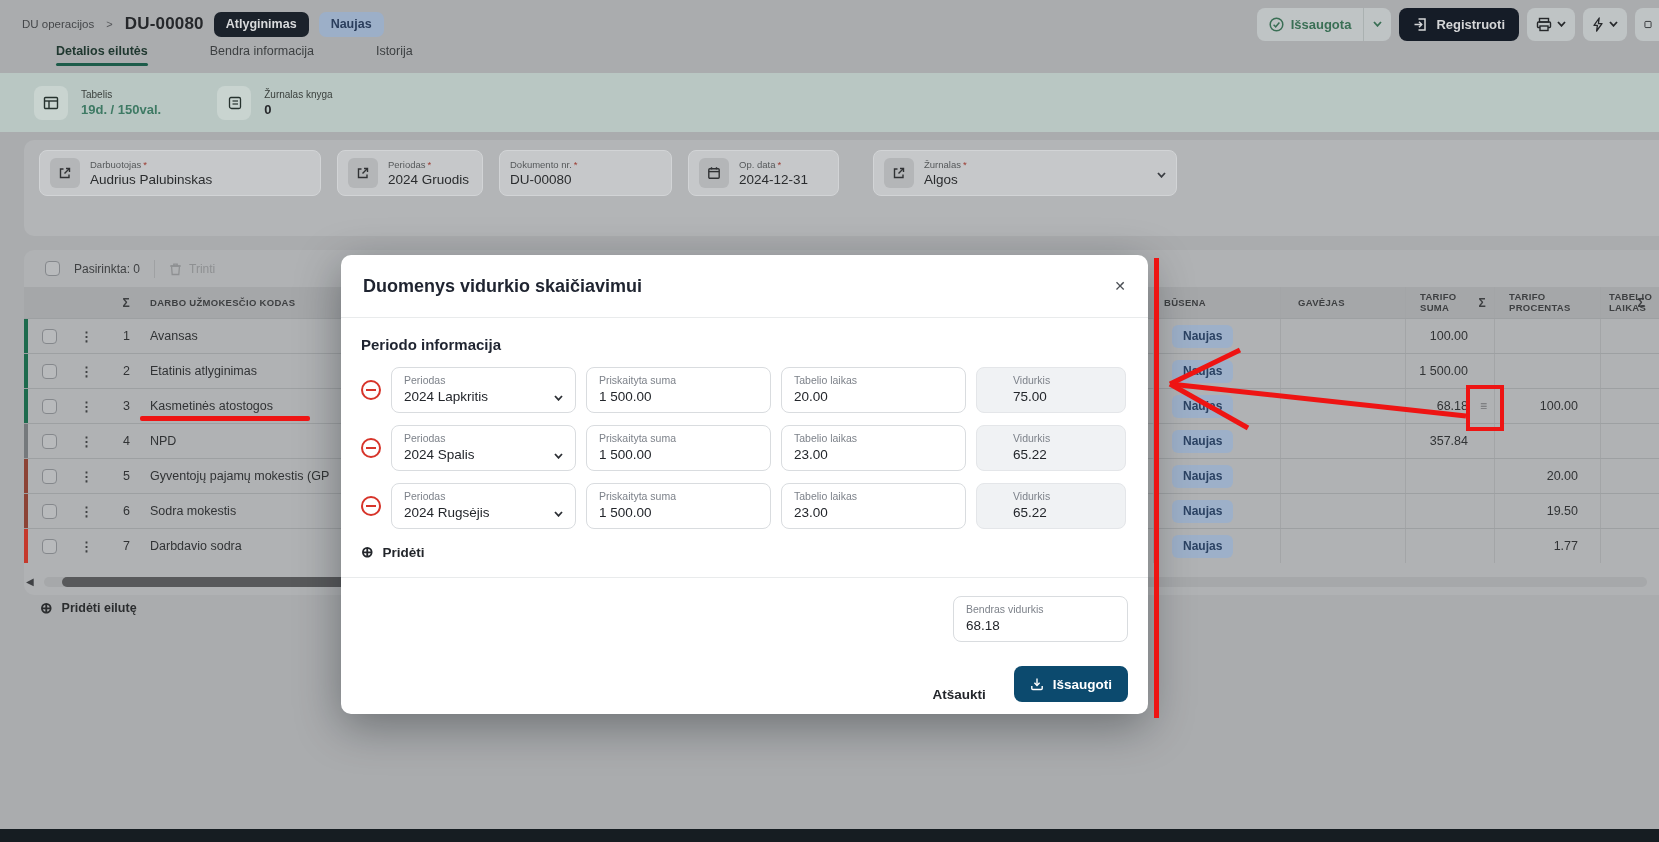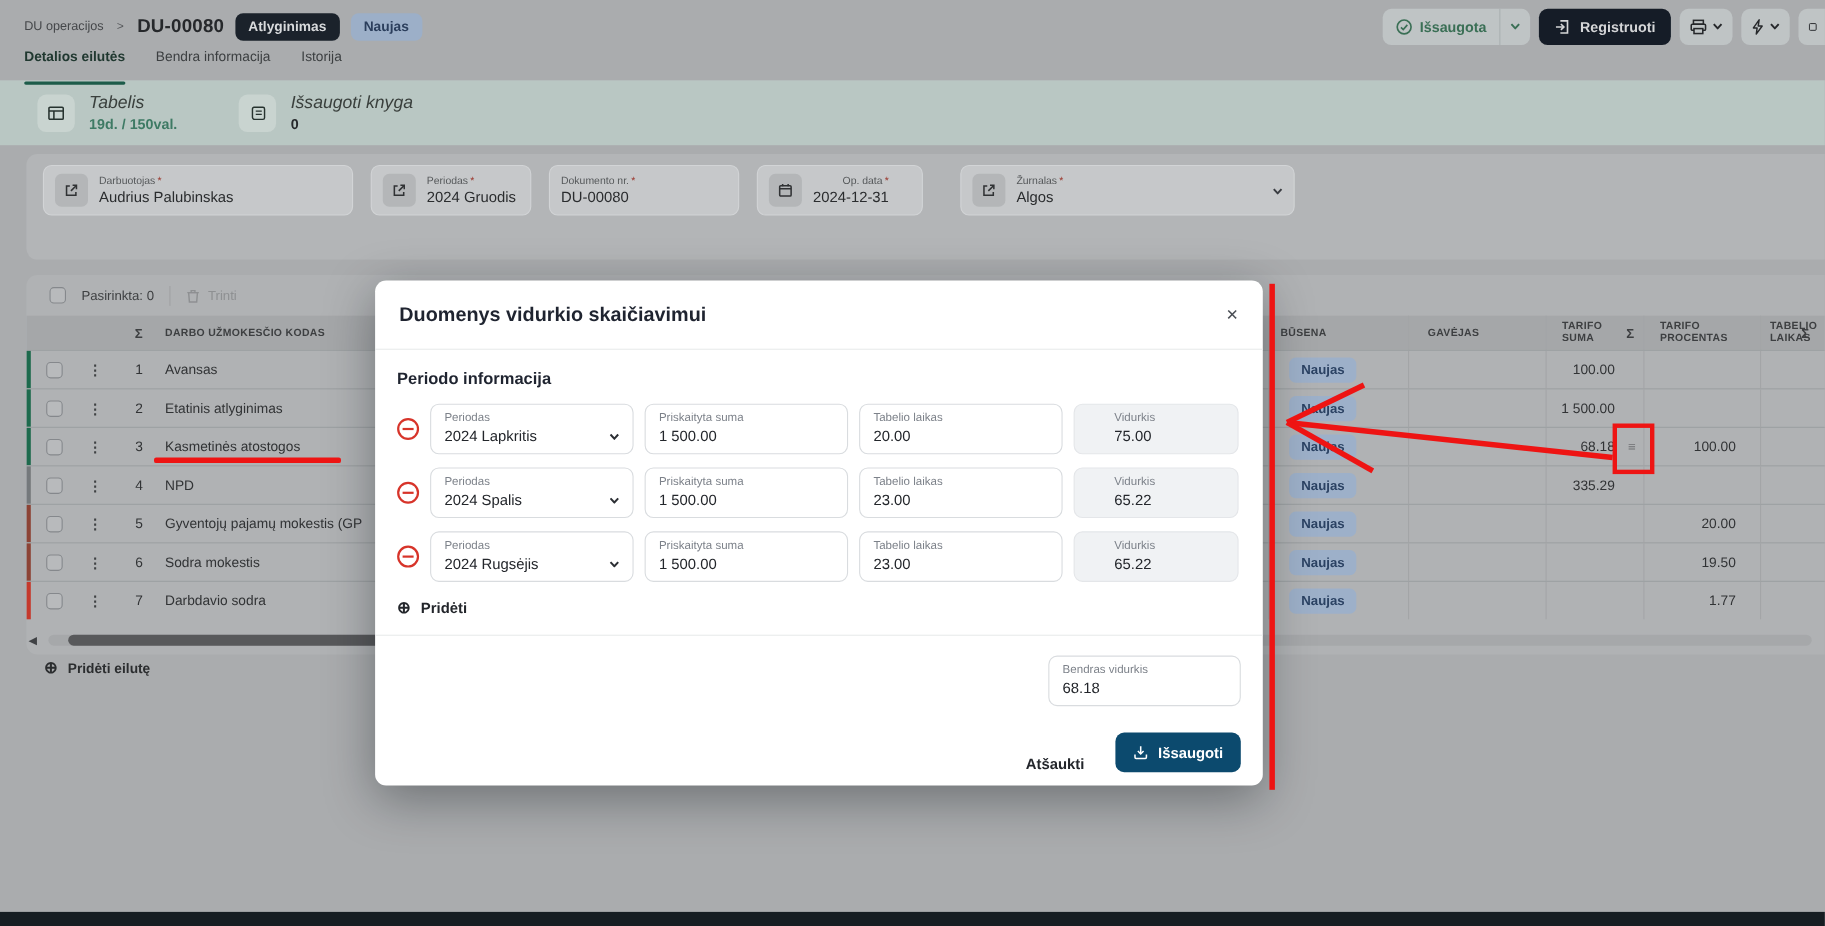--- a/index.html
+++ b/index.html
@@ -19,29 +19,29 @@
   .btn-saved { background:#bfc4c5; color:#3a6f55; padding:0; overflow:hidden; }
   .btn-saved .seg { display:flex; align-items:center; gap:7px; padding:0 12px; height:100%; }
   .btn-saved .seg2 { border-left:1px solid #aab1b1; padding:0 9px; height:100%; display:flex; align-items:center; }
   .btn-dark { background:#151c27; color:#d5d6d8; gap:8px; padding:0 14px; }
   .btn-icon { background:#bfc4c5; color:#26282b; gap:5px; padding:0 9px; }
   .chev { width:9px; height:6px; }
   .chev polyline { fill:none; stroke:currentColor; stroke-width:1.8; }
 
   
   .tabs { position:absolute; top:44px; left:22px; display:flex; gap:28px; z-index:2; }
-  .tab { font-size:12.5px; color:#3c3f41; font-weight:500; padding-bottom:19px; position:relative; cursor:pointer; }
+  .tab { font-size:12.5px; color:#3c3f41; font-weight:500; padding-bottom:8px; position:relative; cursor:pointer;margin-left:34px; }
   .tab.active { color:#203830; font-weight:700; }
   .tab.active::after { content:""; position:absolute; left:0; right:0; bottom:0; height:3px; background:#1d5c4a; border-radius:2px; }
 
   
   .tealbar { position:absolute; top:73px; left:0; right:0; height:59px; background:#b9c7c3; display:flex; align-items:center; padding-left:34px; gap:56px; }
   .info-item { display:flex; align-items:center; gap:13px; }
   .info-icon { width:34px; height:34px; background:#c9d4d0; border-radius:8px; display:flex; align-items:center; justify-content:center; color:#26322e; }
-  .info-label { font-size:16px; color:#3a403d;font-style:italic; }
+  .info-label { font-size:10px; color:#3a403d; }
   .info-value { font-size:13px; font-weight:700; margin-top:2px; color:#26282b; }
   .info-value.teal { color:#3e7a64; }
 
   
   .formpanel { position:absolute; top:140px; left:24px; right:0; height:96px; background:#b3b5b7; border-radius:10px 0 0 10px; }
   .field { position:absolute; top:10px; height:46px; background:#c6c8ca; border:1px solid #d2d4d6; border-radius:8px; display:flex; align-items:center; padding:0 10px; gap:10px; }
   .f-iconsq { width:30px; height:30px; background:#b4b6b8; border-radius:6px; display:flex; align-items:center; justify-content:center; color:#303234; flex:none; }
   .f-lbl { font-size:9.5px; color:#55585a; white-space:nowrap; }
   .req { color:#9c3a30; margin-left:2px; }
   .f-val { font-size:13.5px; color:#2a2c2e; margin-top:2px; white-space:nowrap; }
@@ -197,21 +197,21 @@
   </div>
   <div class="info-item">
     <span class="info-icon">
       <svg width="15" height="16" viewBox="0 0 15 16">
           <path d="M3.5 2.5 H12 a1.5 1.5 0 0 1 1.5 1.5 V12 a1.5 1.5 0 0 1 -1.5 1.5 H4.5 A2 2 0 0 1 2.5 11.5 V4 a1.5 1.5 0 0 1 1.5 -1.5 Z" fill="none" stroke="#26322e" stroke-width="1.3"></path>
           <line x1="5.5" y1="6" x2="11" y2="6" stroke="#26322e" stroke-width="1.2"></line>
           <line x1="5.5" y1="9" x2="11" y2="9" stroke="#26322e" stroke-width="1.2"></line>
         </svg>
     </span>
     <span>
-      <div class="info-label">Išsaugoti knyga</div>
+      <div class="info-label">Žurnalas knyga</div>
       <div class="info-value">0</div>
     </span>
   </div>
 </div>
 
 <div class="formpanel">
   <div class="field" style="left:15px; width:282px;">
     <span class="f-iconsq">
       <svg width="14" height="14" viewBox="0 0 14 14">
           <path d="M11 8.5 V11.5 H2.5 V3 H5.5" fill="none" stroke="#303234" stroke-width="1.4"></path>
@@ -236,21 +236,21 @@
       <div class="f-lbl"><span>Periodas</span><span class="req">*</span></div>
       <div class="f-val">2024 Gruodis</div>
     </span>
   </div>
   <div class="field" style="left:475px; width:173px;">
     <span>
       <div class="f-lbl"><span>Dokumento nr.</span><span class="req">*</span></div>
       <div class="f-val">DU-00080</div>
     </span>
   </div>
-  <div class="field" style="left:664px; width:151px;text-align:right;">
+  <div class="field" style="left:664px; width:151px;">
     <span class="f-iconsq">
       <svg width="14" height="14" viewBox="0 0 14 14">
           <rect x="1.8" y="2.8" width="10.4" height="9.4" rx="1" fill="none" stroke="#303234" stroke-width="1.4"></rect>
           <line x1="1.8" y1="5.6" x2="12.2" y2="5.6" stroke="#303234" stroke-width="1.4"></line>
           <line x1="4.5" y1="1.2" x2="4.5" y2="3.4" stroke="#303234" stroke-width="1.4"></line>
           <line x1="9.5" y1="1.2" x2="9.5" y2="3.4" stroke="#303234" stroke-width="1.4"></line>
         </svg>
     </span>
     <span>
       <div class="f-lbl"><span>Op. data</span><span class="req">*</span></div>
@@ -381,21 +381,21 @@
           <span class="cb"></span>
         </div>
         <div class="cell c-kebab">⋮</div>
         <div class="cell c-num">4</div>
         <div class="cell c-name">NPD</div>
         <div class="cell c-busena">
           <span class="badge-naujas">Naujas</span>
         </div>
         <div class="cell c-gav"></div>
         <div class="cell c-suma">
-          <span>335.29</span>
+          <span>357.84</span>
           <span class="hamb"></span>
         </div>
         <div class="cell c-proc"></div>
         <div class="cell c-tab"></div>
       </div>
 
       <div class="trow">
         <span class="rowbar" style="background: rgb(140, 67, 53);"></span>
         <div class="cell c-check">
           <span class="cb"></span>

